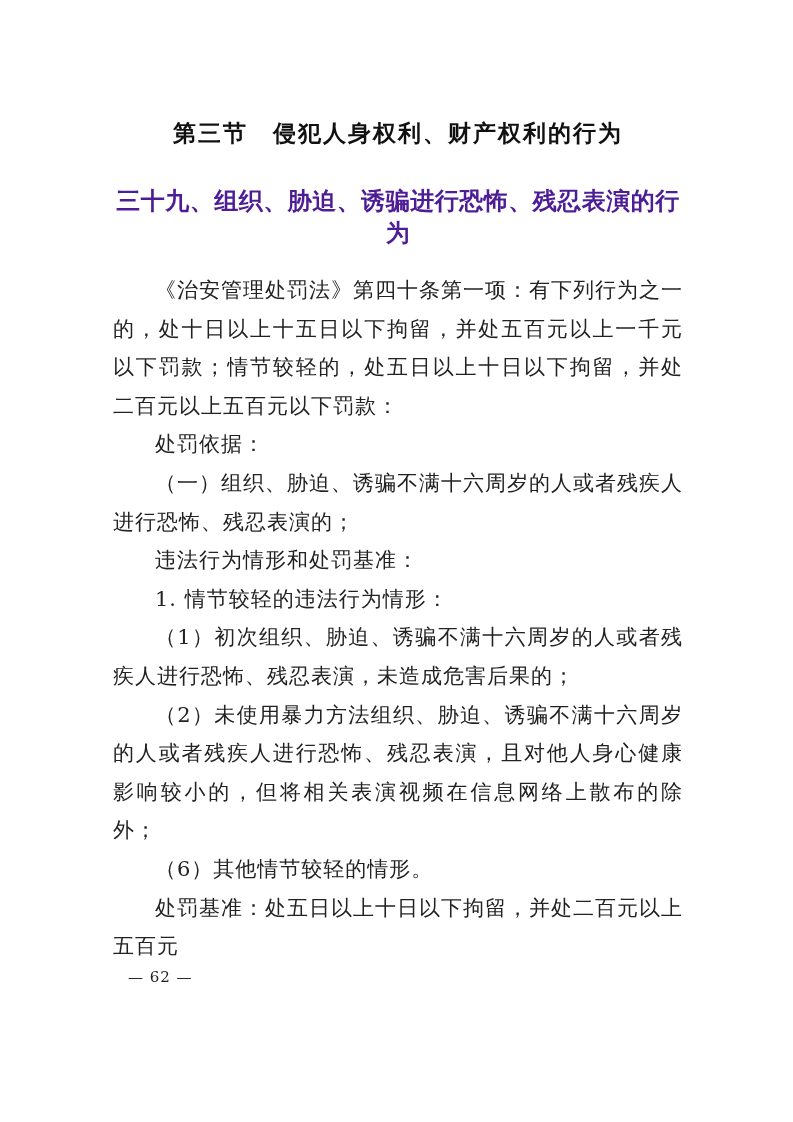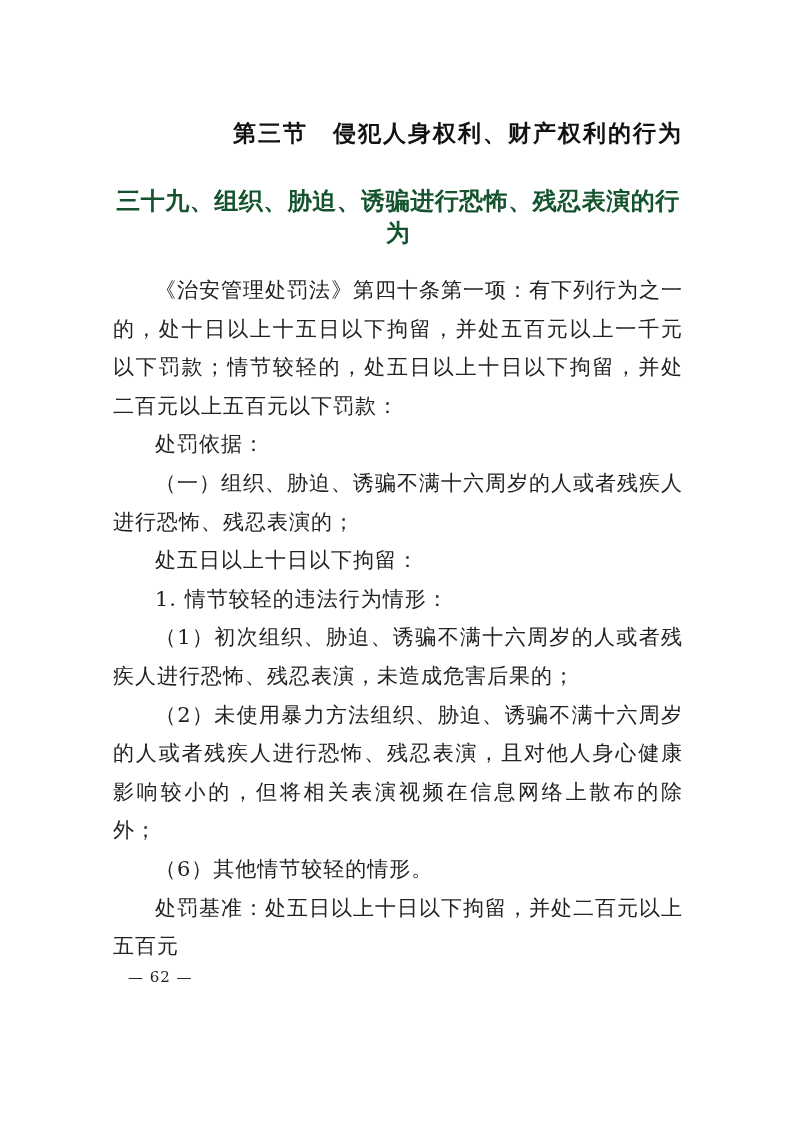--- a/index.html
+++ b/index.html
@@ -18,34 +18,34 @@
     box-sizing: border-box;
   }
   .content {
     position: absolute;
     left: 113px;
     top: 118px;
     width: 570px;
   }
   .section-title {
     margin: 0 0 36px 0;
-    text-align: right;
+    text-align: center;
     font-size: 23px;
     font-weight: bold;
     letter-spacing: 2px;
     color: #111;
     font-family: "DejaVu Serif", "Liberation Serif", serif;
   }
   .article-title {
     margin: 0 0 22px 0;
     text-align: center;
     font-size: 24px;
     font-weight: bold;
     letter-spacing: 0.5px;
-    color: #14532d;
+    color: #4c1d95;
     font-family: "Liberation Sans", "DejaVu Sans", sans-serif;
   }
   .body-text p {
     margin: 0;
     font-size: 21px;
     line-height: 38.6px;
     letter-spacing: 1px;
     text-indent: 2em;
     text-align: justify;
     color: #222;
@@ -66,21 +66,21 @@
 <div class="page">
   <div class="content">
     <h1 class="section-title">第三节　侵犯人身权利、财产权利的行为</h1>
 
     <h2 class="article-title">三十九、组织、胁迫、诱骗进行恐怖、残忍表演的行为</h2>
 
     <div class="body-text">
       <p>《治安管理处罚法》第四十条第一项：有下列行为之一的，处十日以上十五日以下拘留，并处五百元以上一千元以下罚款；情节较轻的，处五日以上十日以下拘留，并处二百元以上五百元以下罚款：</p>
       <p>处罚依据：</p>
       <p>（一）组织、胁迫、诱骗不满十六周岁的人或者残疾人进行恐怖、残忍表演的；</p>
-      <p>处五日以上十日以下拘留：</p>
+      <p>违法行为情形和处罚基准：</p>
       <p>1. 情节较轻的违法行为情形：</p>
       <p>（1）初次组织、胁迫、诱骗不满十六周岁的人或者残疾人进行恐怖、残忍表演，未造成危害后果的；</p>
       <p>（2）未使用暴力方法组织、胁迫、诱骗不满十六周岁的人或者残疾人进行恐怖、残忍表演，且对他人身心健康影响较小的，但将相关表演视频在信息网络上散布的除外；</p>
       <p>（6）其他情节较轻的情形。</p>
       <p>处罚基准：处五日以上十日以下拘留，并处二百元以上五百元</p>
     </div>
   </div>
 
   <div class="footer">— 62 —</div>
 </div>

